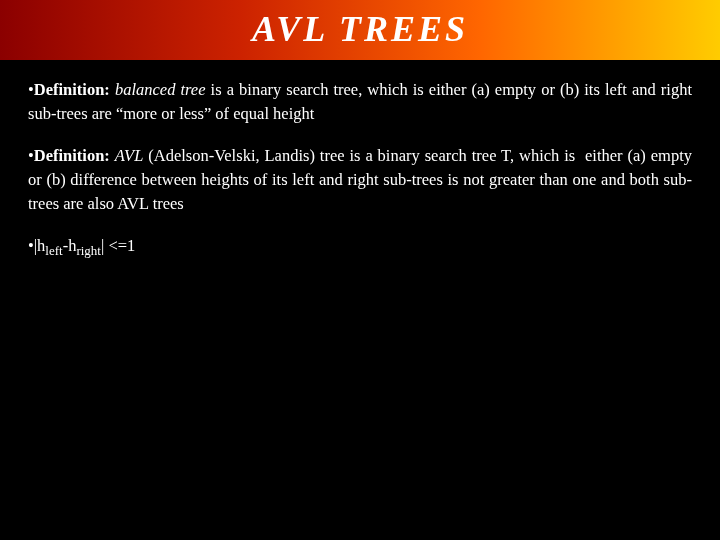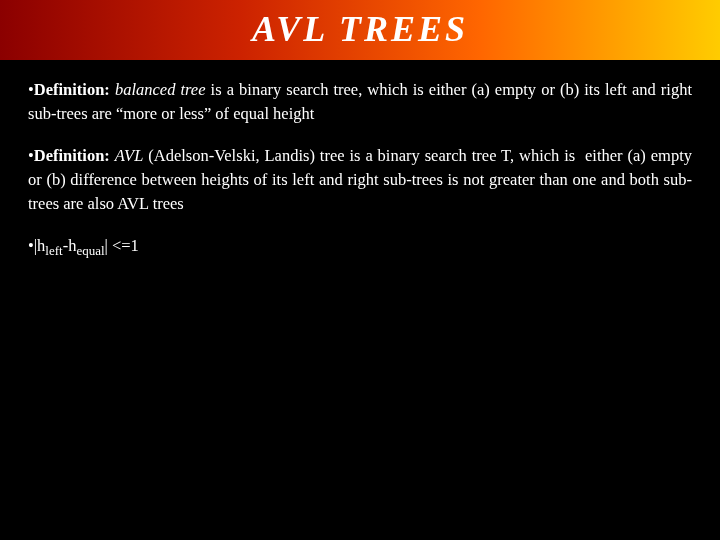--- a/index.html
+++ b/index.html
@@ -86,18 +86,18 @@
       </span>
     </div>
 
     <div class="bullet">
       <span class="bullet-text">
         <span>•</span><span><strong>Definition:</strong></span> <em>AVL</em><span> (Adelson-Velski, Landis) tree is a binary search tree T, which is &nbsp;either (a) empty or (b) difference between heights of its left and right sub-trees is not greater than one and both sub-trees are also AVL trees</span>
       </span>
     </div>
 
     <div class="bullet math-line">
-      <span>•|h<sub>left</sub>-h<sub>equal</sub>| &lt;=1</span>
+      <span>•|h<sub>left</sub>-h<sub>right</sub>| &lt;=1</span>
     </div>
 
 
   </div>
 </div>
 
 </body></html>

